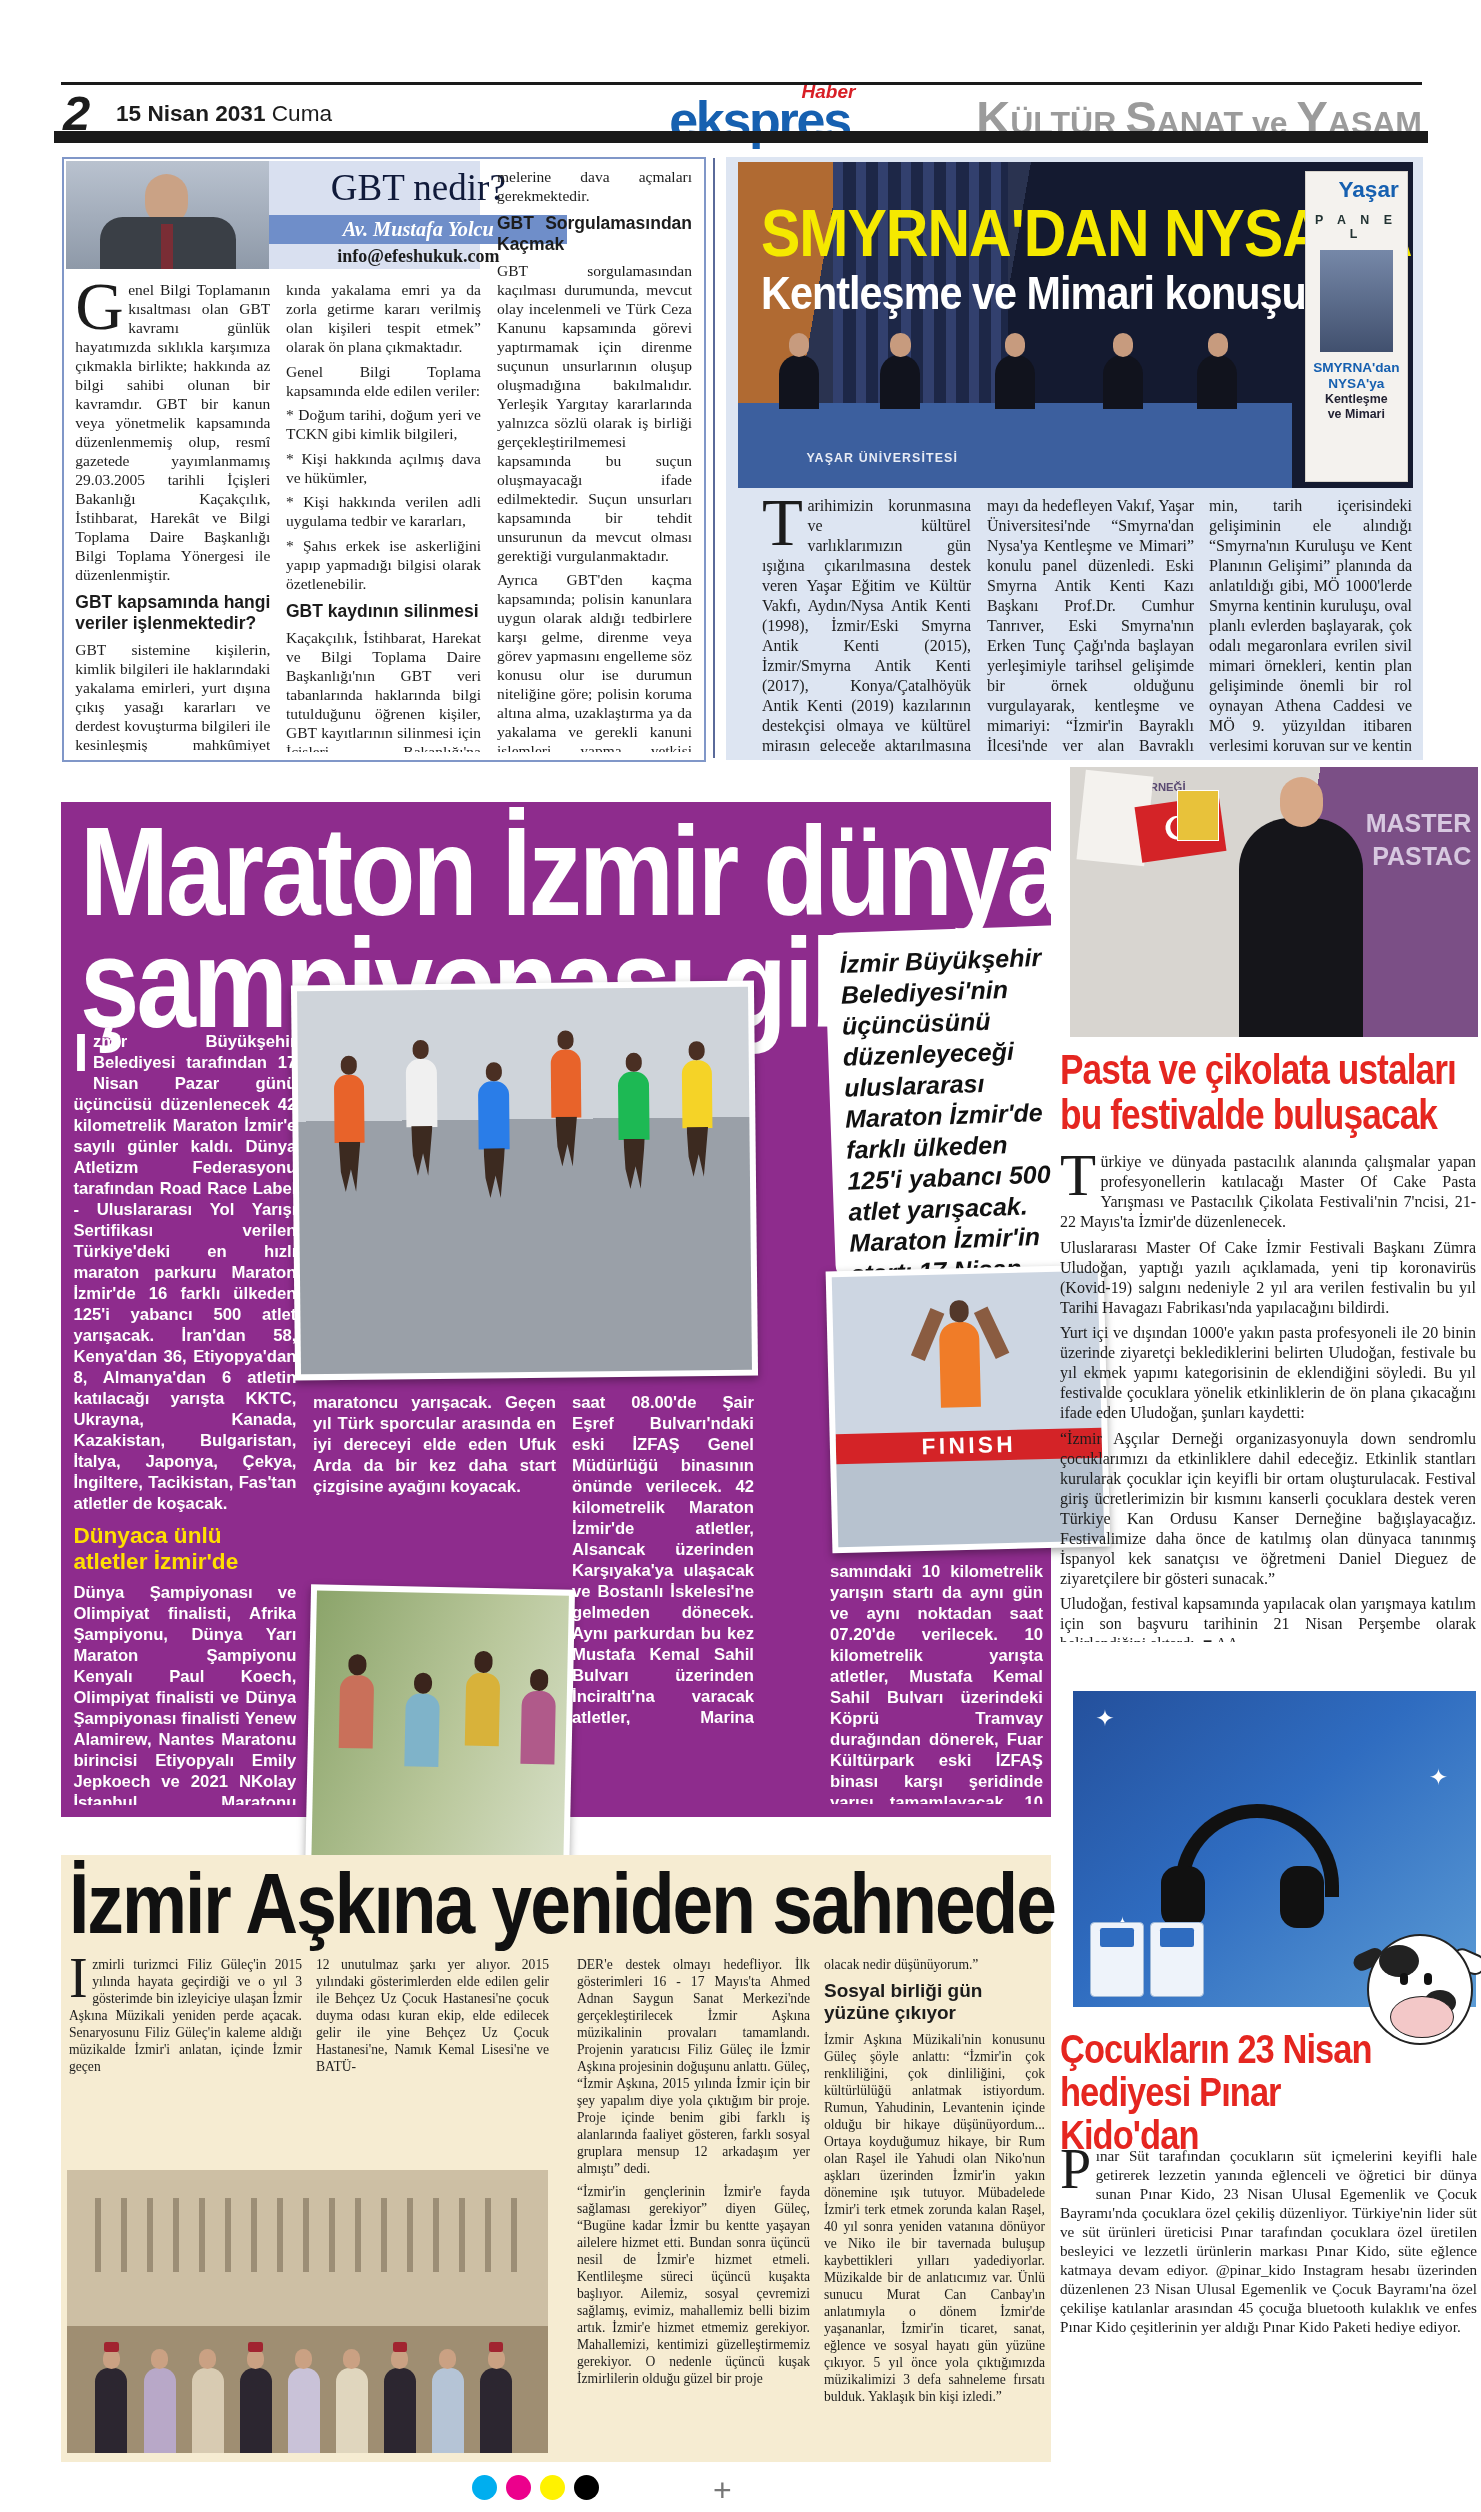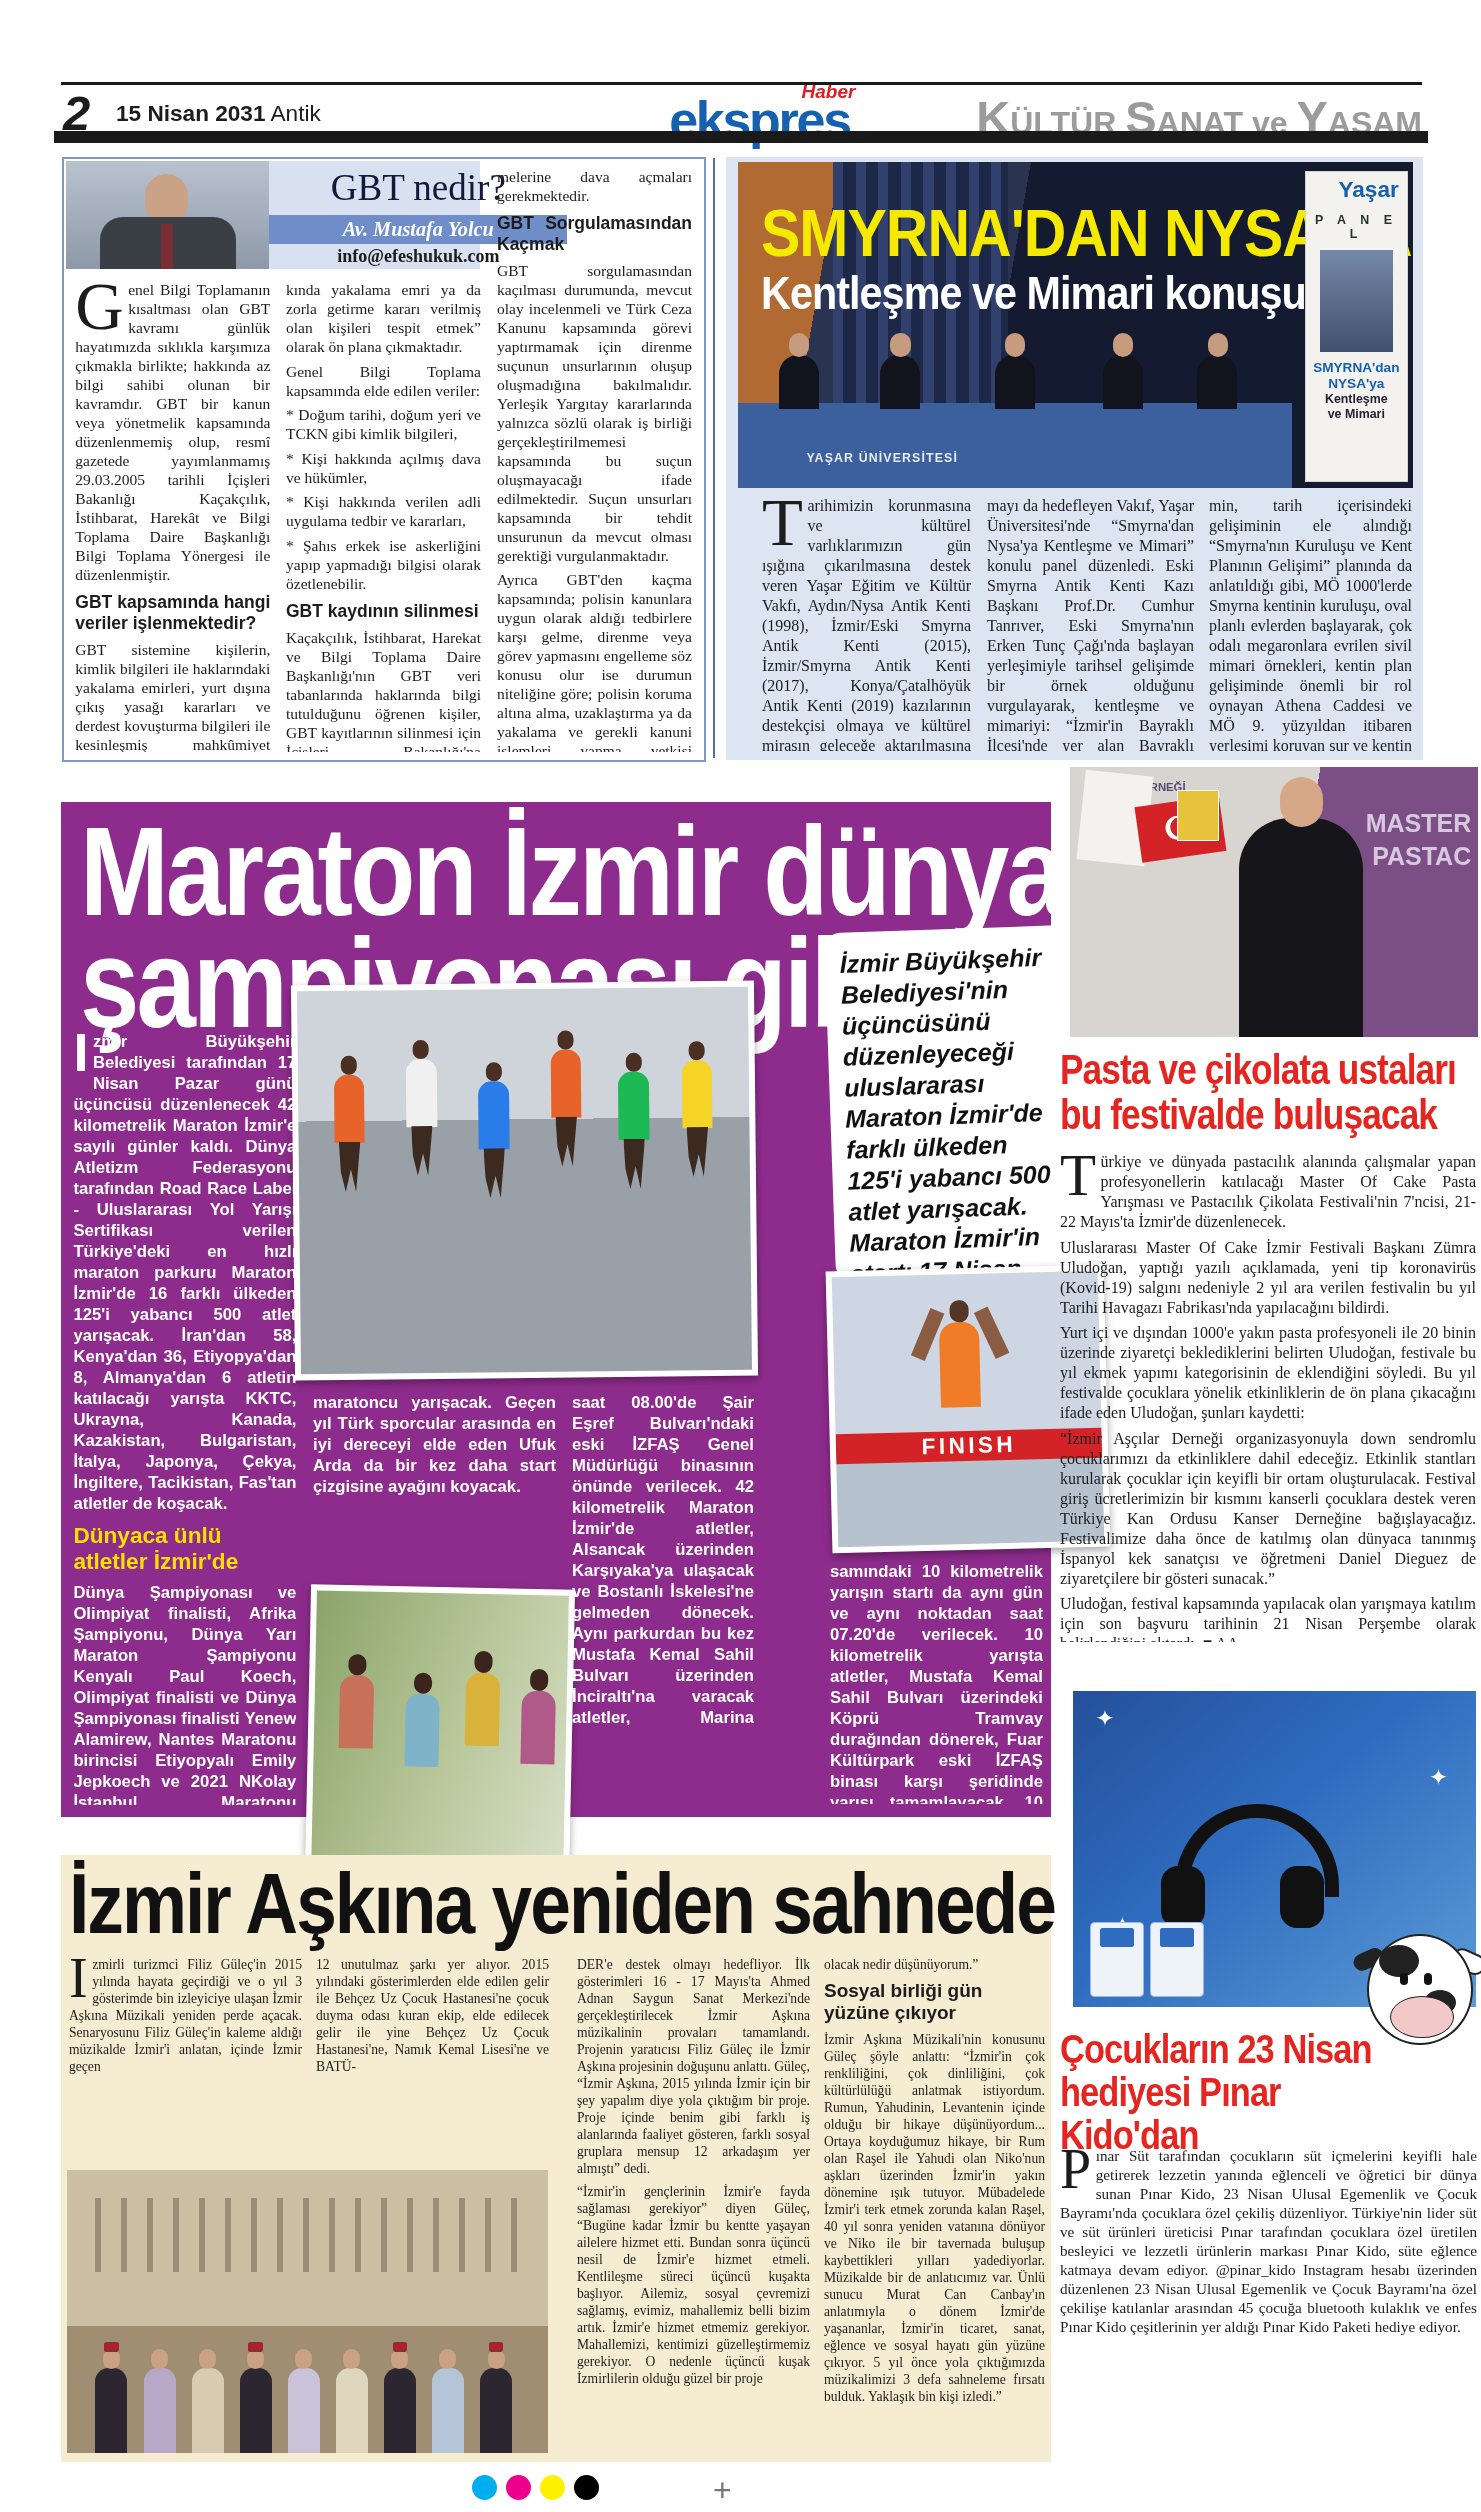--- a/index.html
+++ b/index.html
@@ -136,21 +136,21 @@
 </style>
 </head>
 <body>
 
 <div id="page">
 
   <div class="abs" id="toprule"></div>
   <div class="abs" id="pagenum">2</div>
   <div class="abs" id="dateline">
     <b>15 Nisan 2031</b>
-    <span>Antik</span>
+    <span>Cuma</span>
   </div>
   <div class="abs" id="logo">
     <span class="haber">Haber</span>
     <span class="eks">ekspres</span>
   </div>
   <div class="abs" id="section">
     <span class="big">K</span><span class="small">ÜLTÜR </span><span class="big">S</span><span class="small">ANAT </span><span class="small">ve </span><span class="big">Y</span><span class="small">AŞAM</span>
   </div>
   <div class="abs" id="thickbar"></div>
 

